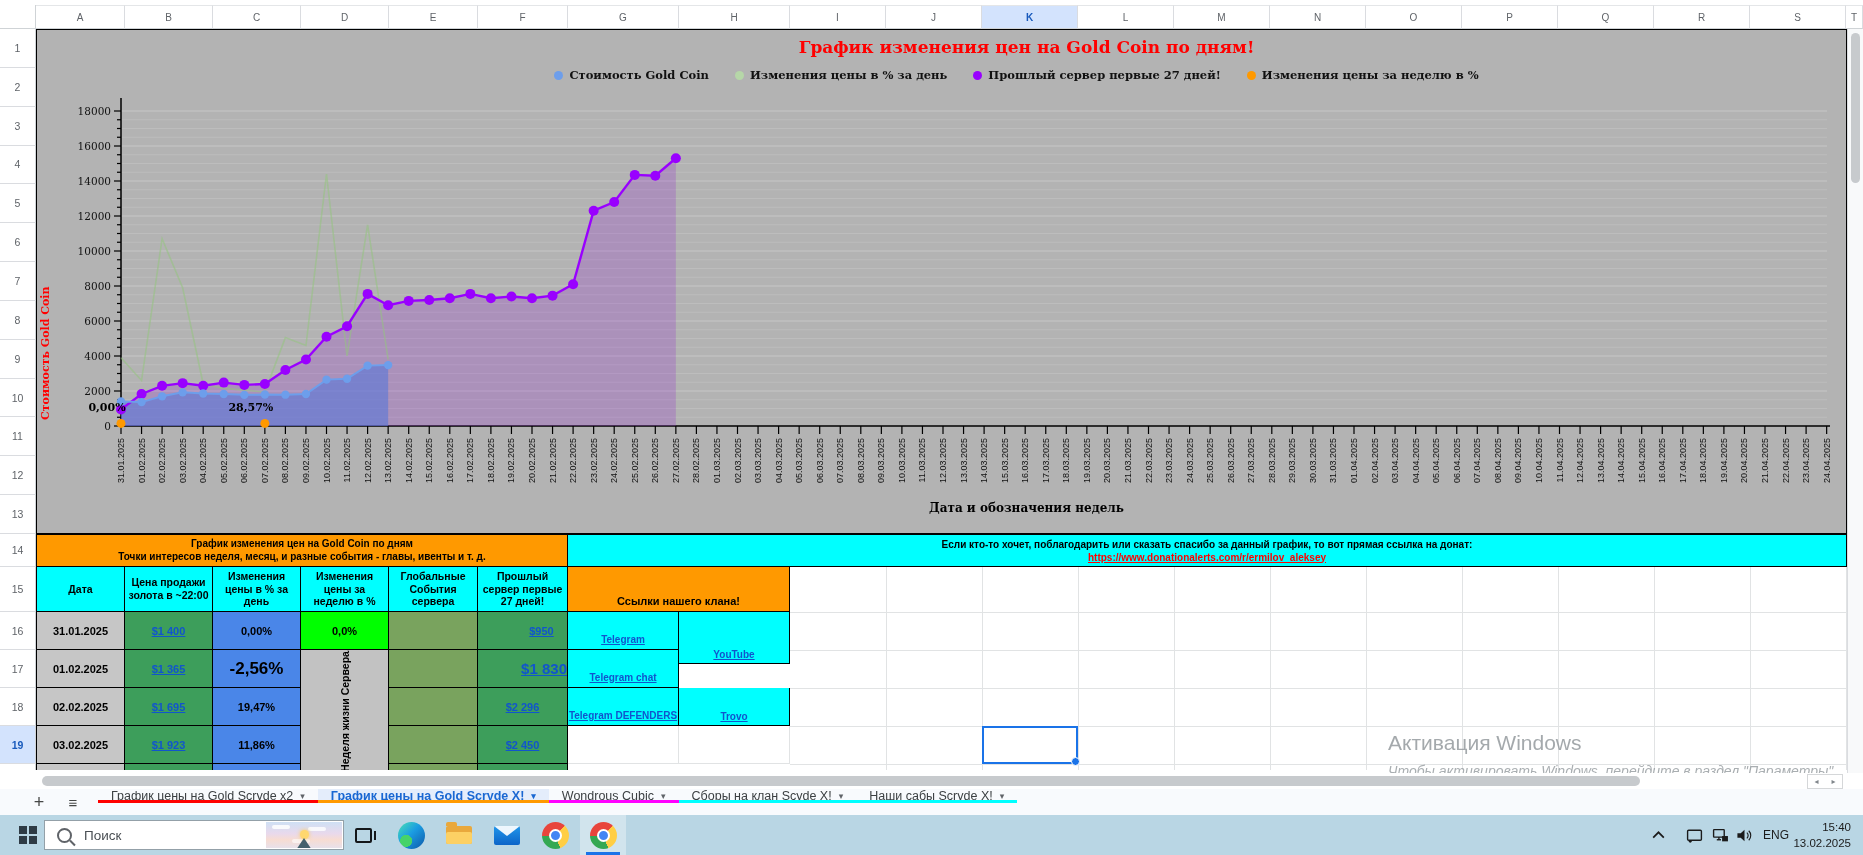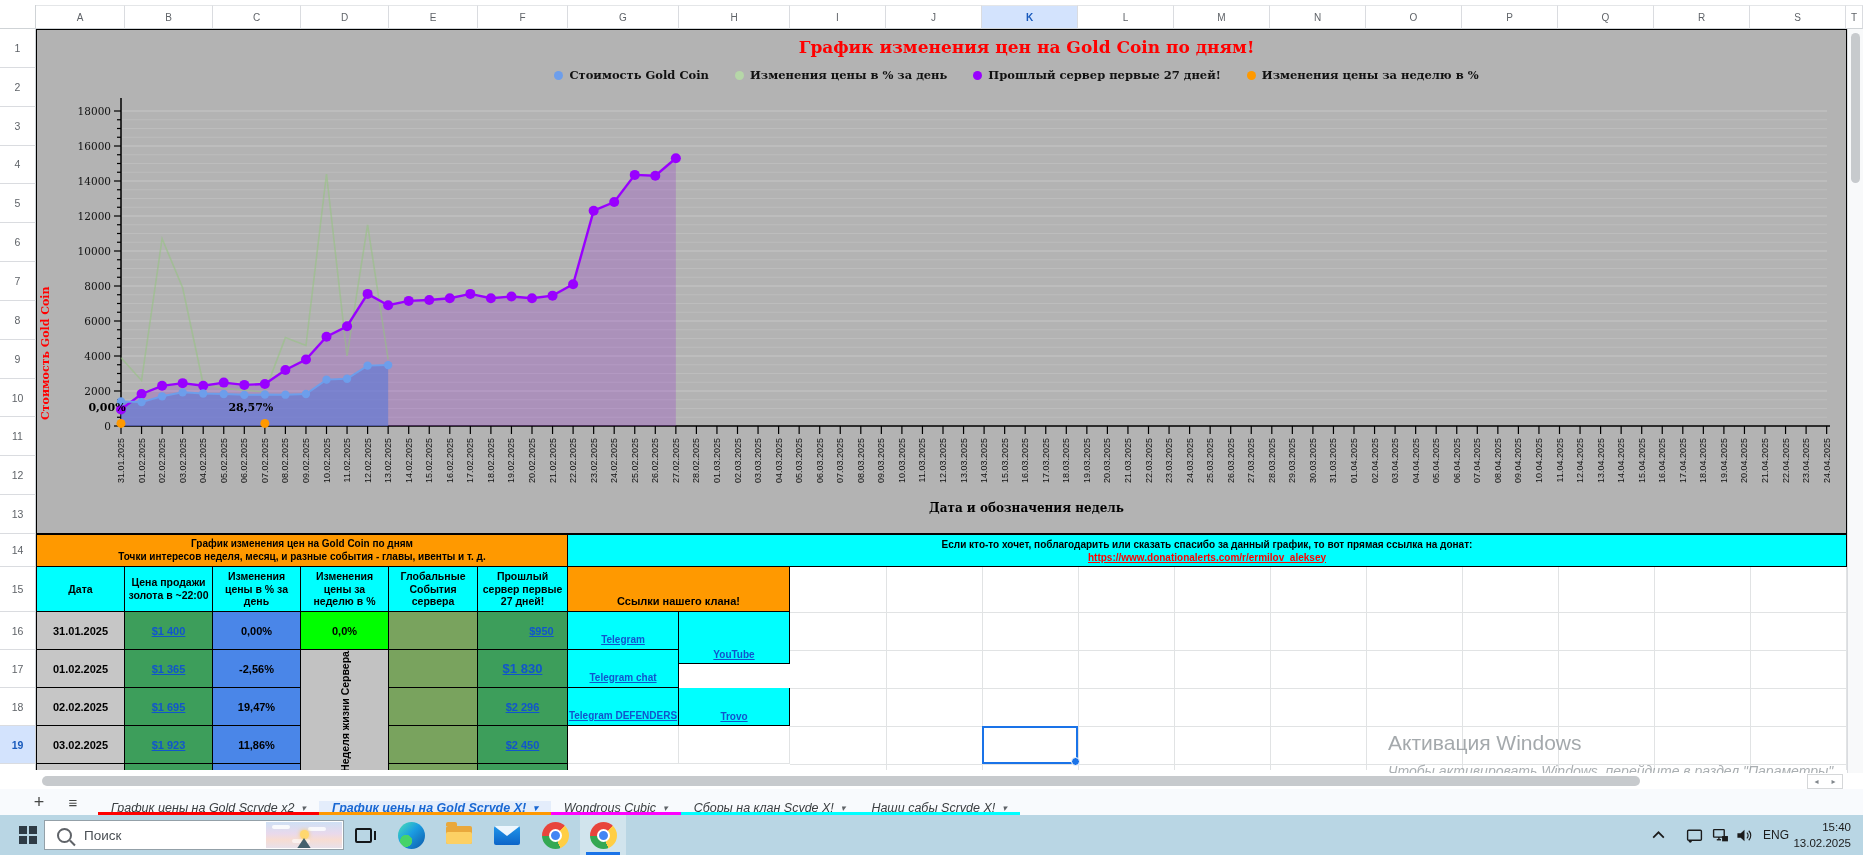--- a/index.html
+++ b/index.html
@@ -40,21 +40,21 @@
   #hscroll{position:absolute;left:36px;top:773px;width:1811px;height:16px;background:#fff;}
   #hthumb{position:absolute;left:6px;top:3px;width:1598px;height:10px;background:#c7cacd;border-radius:5px;}
   #hbtns{position:absolute;right:4px;top:1px;width:34px;height:13px;border:1px solid #d5d7d9;background:#fff;
     display:flex;align-items:center;justify-content:space-around;font-size:8px;color:#80868b;}
   #vscroll{position:absolute;left:1847px;top:29px;width:16px;height:744px;background:#f8f9fa;border-left:1px solid #dadce0;box-sizing:border-box;}
   #vthumb{position:absolute;left:3px;top:4px;width:9px;height:150px;background:#c7cacd;border-radius:5px;}
   #tabsbar{position:absolute;left:0;top:789px;width:1863px;height:26px;background:#f8fafd;display:flex;align-items:stretch;}
   .tbbtn{display:flex;align-items:center;justify-content:center;color:#454746;cursor:default;}
   #add-sheet{width:34px;margin-left:22px;font-size:18px;}
   #all-sheets{width:34px;font-size:15px;}
-  #tabs{display:flex;align-items:flex-end;margin-left:8px;font-style:italic;}
+  #tabs{display:flex;align-items:flex-start;margin-left:8px;}
   .tab{display:flex;align-items:center;gap:7px;padding:0 13px;position:relative;font-size:12.5px;color:#3c4043;white-space:nowrap;}
   .tab .ul{position:absolute;left:0;right:0;bottom:0;height:3px;}
   .tab .dd{font-size:9px;color:#5f6368;}
   .tab.active{background:#e4edfb;color:#1967d2;font-weight:bold;}
   .tab.active .dd{color:#1967d2;}
   #taskbar{position:absolute;left:0;top:815px;width:1863px;height:40px;background:#b9d6e4;}
   #start{position:absolute;left:0;top:0;width:56px;height:40px;display:flex;align-items:center;justify-content:center;}
   #winlogo{display:grid;grid-template-columns:8px 8px;grid-template-rows:8px 8px;gap:2px;}
   #winlogo span{background:#2e3b45;}
   #searchbox{position:absolute;left:44px;top:5px;width:300px;height:30px;background:#fff;border:1px solid #93a0a8;box-sizing:border-box;
@@ -524,23 +524,23 @@
       <div class="cell" style="left: 568px; top: 612px; width: 111px; height: 38px; background: rgb(0, 255, 255); font-size: 10px; justify-content: flex-end; padding-bottom: 3px; line-height: 1.25;">
         <a class="lnk">Telegram</a>
       </div>
       <div class="cell" style="left: 679px; top: 612px; width: 111px; height: 38px; background: rgb(0, 255, 255); font-size: 10px; justify-content: flex-end; padding-bottom: 3px;">
         <a class="lnk">Discord</a>
       </div>
       <div class="cell" style="left: 36px; top: 650px; width: 89px; height: 38px; background: rgb(198, 198, 198); font-size: 11px; border-left: 1px solid rgb(0, 0, 0);">01.02.2025</div>
       <div class="cell" style="left: 125px; top: 650px; width: 88px; height: 38px; background: rgb(61, 158, 91); font-size: 11px;">
         <a class="lnk">$1 365</a>
       </div>
-      <div class="cell" style="left: 213px; top: 650px; width: 88px; height: 38px; background: rgb(74, 134, 232); font-size: 11px;">-2,56%</div>
+      <div class="cell" style="left: 213px; top: 650px; width: 88px; height: 38px; background: rgb(74, 134, 232); font-size: 17px;">-2,56%</div>
       <div class="cell" style="left: 389px; top: 650px; width: 89px; height: 38px; background: rgb(121, 163, 94);"></div>
-      <div class="cell" style="left: 478px; top: 650px; width: 90px; height: 38px; background: rgb(61, 158, 91); font-size: 13px;">
+      <div class="cell" style="left: 478px; top: 650px; width: 90px; height: 38px; background: rgb(61, 158, 91); font-size: 15px; align-items: flex-end;">
         <a class="lnk">$1 830</a>
       </div>
       <div class="cell" style="left: 568px; top: 650px; width: 111px; height: 38px; background: rgb(0, 255, 255); font-size: 10px; justify-content: flex-end; padding-bottom: 3px; line-height: 1.25;">
         <a class="lnk">Telegram chat</a>
       </div>
       <div class="cell" style="left: 679px; top: 626px; width: 111px; height: 38px; background: rgb(0, 255, 255); font-size: 10px; justify-content: flex-end; padding-bottom: 3px;">
         <a class="lnk">YouTube</a>
       </div>
       <div class="cell" style="left: 36px; top: 688px; width: 89px; height: 38px; background: rgb(198, 198, 198); font-size: 11px; border-left: 1px solid rgb(0, 0, 0);">02.02.2025</div>
       <div class="cell" style="left: 125px; top: 688px; width: 88px; height: 38px; background: rgb(61, 158, 91); font-size: 11px;">

